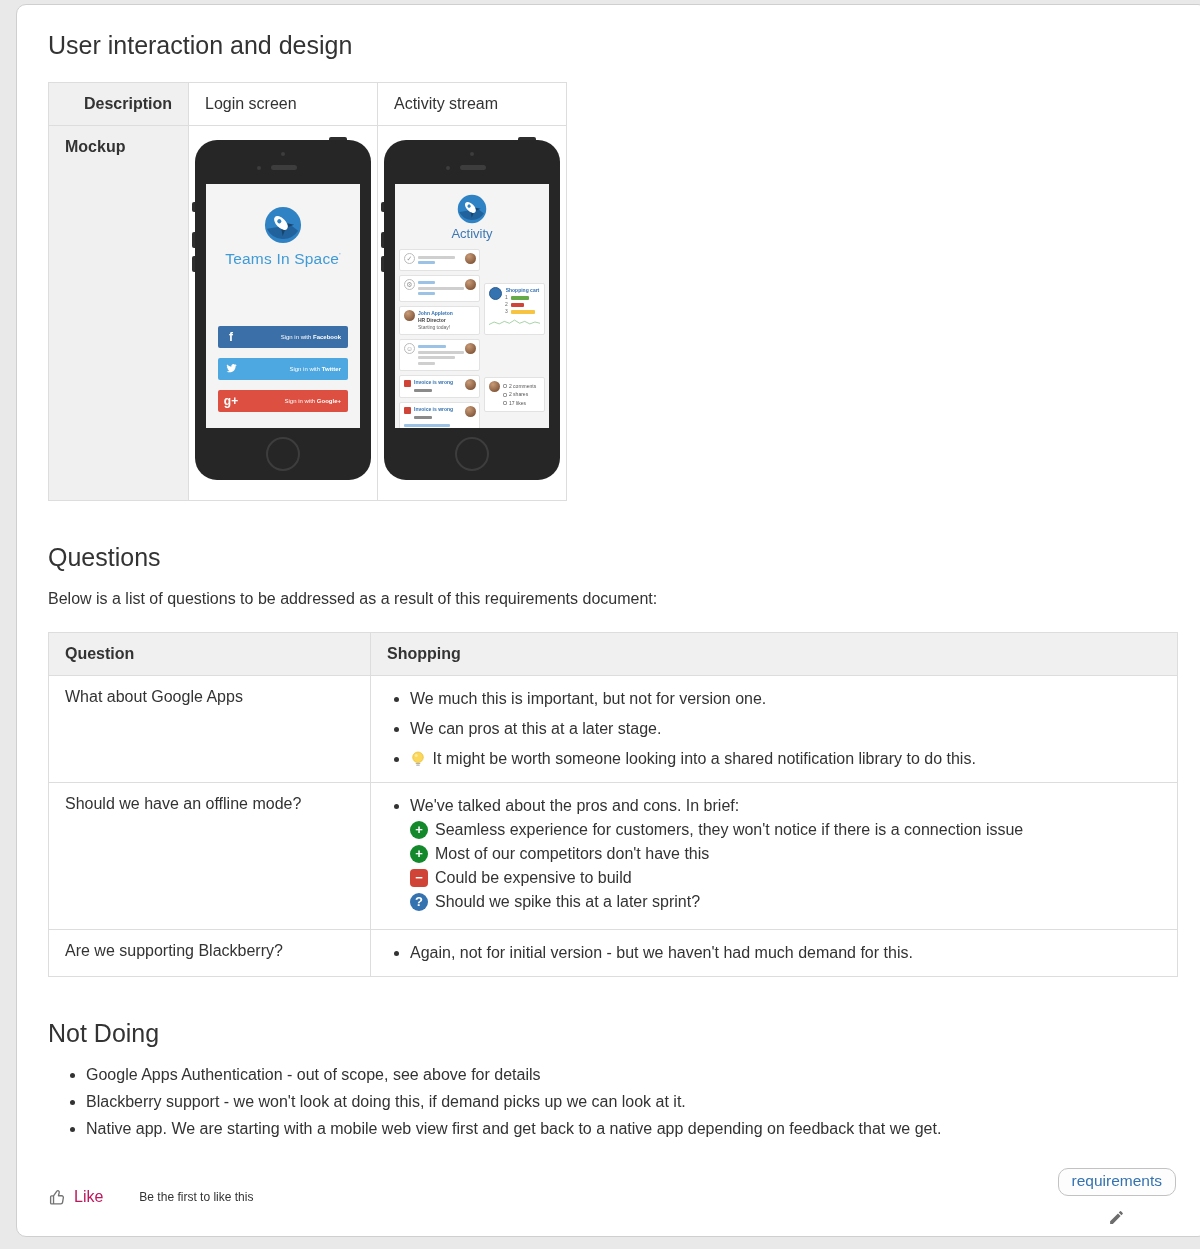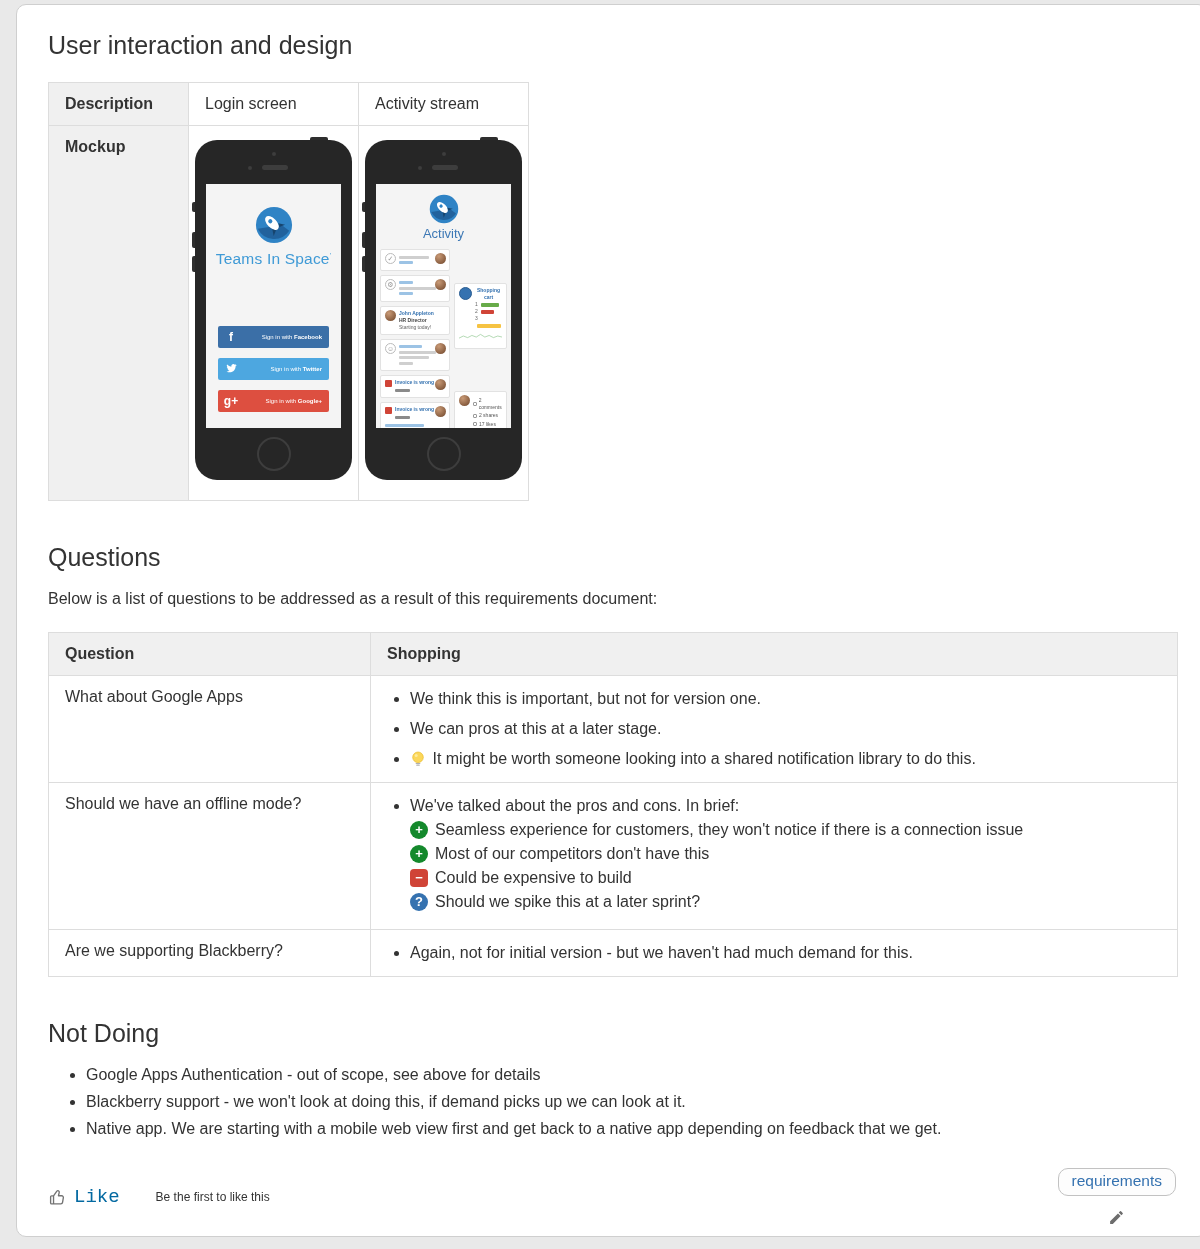--- a/index.html
+++ b/index.html
@@ -29,27 +29,27 @@
   th, td {
     border: 1px solid #ddd;
     font-size: 16px;
     text-align: left;
     vertical-align: top;
     padding: 12px 16px;
   }
   th { background: #f0f0f0; font-weight: 700; }
 
   
-  .mockup-table .c-desc { width: 140px; }
+  .mockup-table .c-desc { width: 140px; text-align: right; }
   .mockup-table .c-phone { width: 170px; }
   .mockup-table td.phone-cell { padding: 6px; background: #fff; }
 
   
   .phone {
-    width: 157px; height: 340px;
+    width: 176px; height: 340px;
     background: #262626;
     border-radius: 22px;
     position: relative;
     margin: 8px auto 14px auto;
   }
   .phone .cam-dot { position: absolute; top: 12px; left: 50%; margin-left: -2px; width: 4px; height: 4px; border-radius: 50%; background: #3d3d3d; }
   .phone .speaker { position: absolute; top: 25px; left: 50%; margin-left: -12px; width: 26px; height: 5px; border-radius: 3px; background: #3d3d3d; }
   .phone .speaker-dot { position: absolute; top: 26px; left: 50%; margin-left: -26px; width: 4px; height: 4px; border-radius: 50%; background: #3d3d3d; }
   .phone .home-btn { position: absolute; bottom: 9px; left: 50%; margin-left: -17px; width: 34px; height: 34px; border-radius: 50%; border: 2px solid #3d3d3d; }
   .phone .side-nub { position: absolute; left: -3px; width: 3px; background: #2e2e2e; border-radius: 2px 0 0 2px; }
@@ -134,21 +134,21 @@
   .sym-question { background: #3572b0; border-radius: 50%; }
   .bulb { display: inline-block; vertical-align: -3px; margin-right: 2px; }
 
   
   .nd-list { margin: 18px 0 0 0; padding-left: 38px; font-size: 16px; }
   .nd-list li { margin: 9px 0; }
 
   
   .page-footer { display: flex; align-items: center; margin-top: 30px; }
   .like-btn { display: flex; align-items: center; gap: 7px; cursor: pointer; }
-  .like-label { color: #0369a1; font-size: 19px; font-family: Liberation Mono, monospace; }
+  .like-label { color: #be185d; font-size: 16px; }
   .like-hint { margin-left: 36px; font-size: 12px; color: #333; }
   .footer-right { margin-left: auto; display: flex; align-items: center; gap: 13px; flex-direction: column; }
   .label-tag {
     border: 1px solid #c2c2c2; border-radius: 10px; padding: 3px 13px 5px 13px;
     color: #3572b0; font-size: 15.5px; background: #fdfdfd; cursor: pointer;
   }
 </style>
 </head>
 <body>
 
@@ -351,21 +351,21 @@
   <table class="q-table">
     <tbody>
         <tr>
       <th class="c-q">Question</th>
       <th>Shopping</th>
     </tr>
     <tr>
       <td>What about Google Apps</td>
       <td>
         <ul>
-          <li>We think this is important, but not for version one.</li>
+          <li>We much this is important, but not for version one.</li>
           <li>We can pros at this at a later stage.</li>
           <li>
             <svg class="bulb" width="16" height="16" viewBox="0 0 16 16">
               <circle cx="8" cy="6.3" r="5.3" fill="#fbd75b" stroke="#e8b416" stroke-width="0.6"></circle>
               <circle cx="6.2" cy="4.6" r="1.5" fill="#fdeb9e"></circle>
               <rect x="5.6" y="11.9" width="4.8" height="1.2" rx="0.6" fill="#b0b0b0"></rect>
               <rect x="6.2" y="13.6" width="3.6" height="1.2" rx="0.6" fill="#b0b0b0"></rect>
             </svg>
             <span>It might be worth someone looking into a shared notification library to do this.</span>
           </li>

